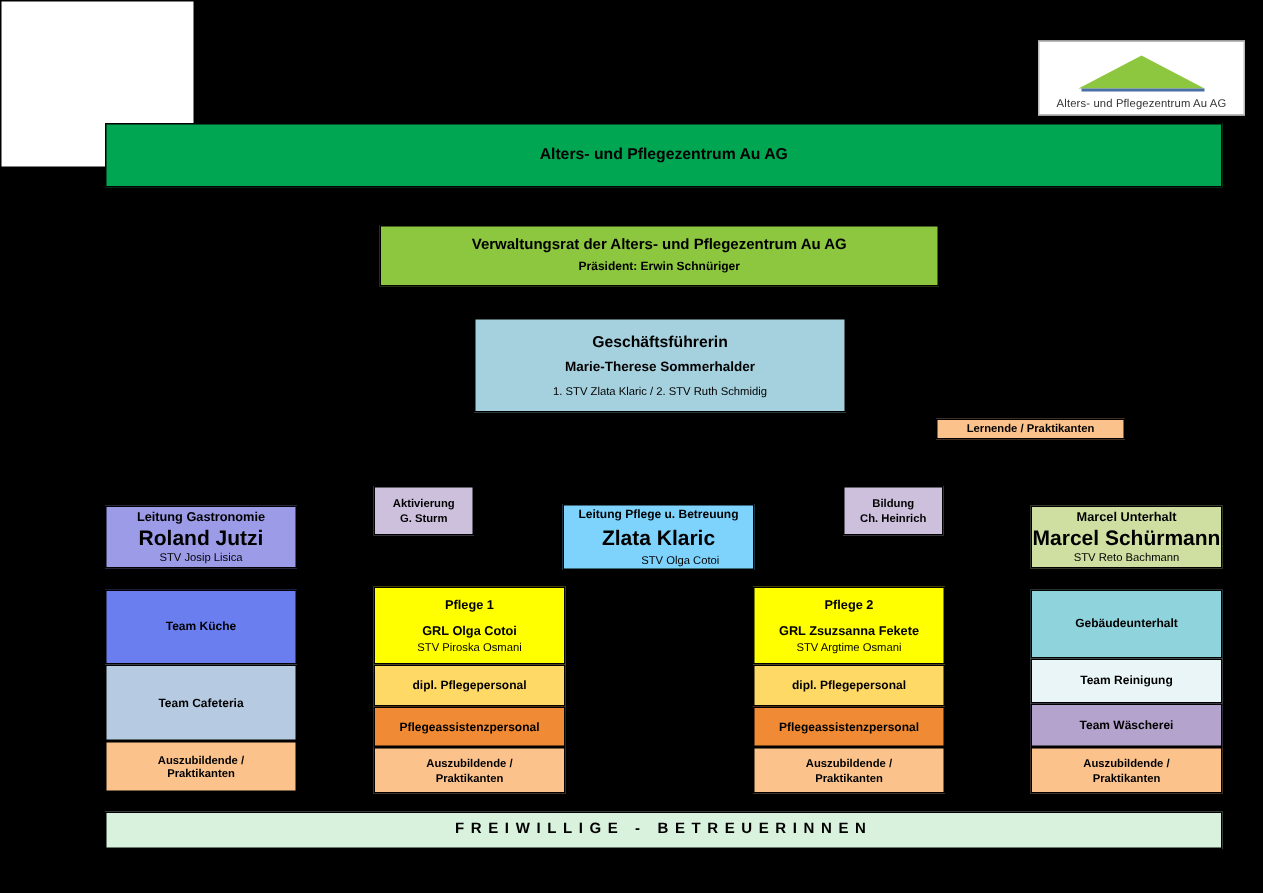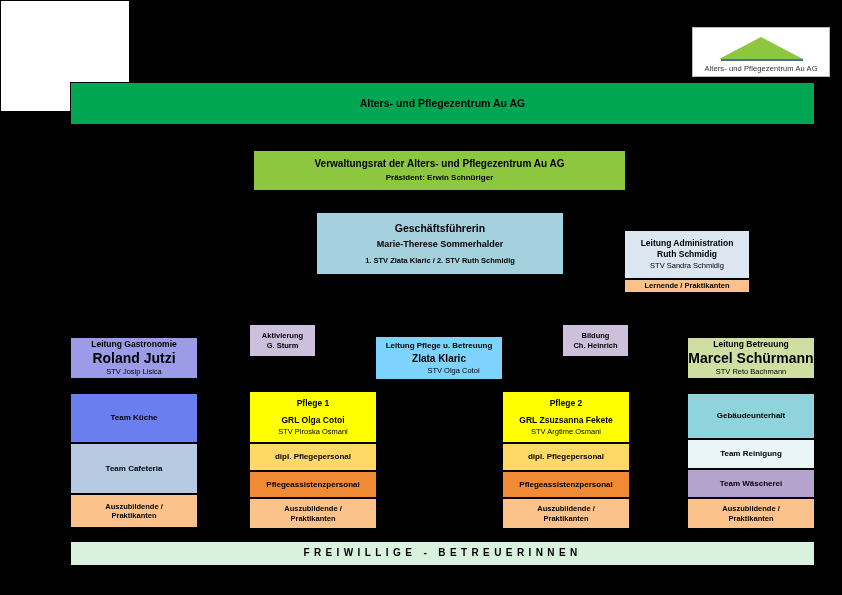--- a/index.html
+++ b/index.html
@@ -39,21 +39,21 @@
   #top-bar{left:70px;top:82px;width:745px;height:43px;background:#00a651;}
   #top-bar .t{font-size:10.5px;font-weight:bold;}
   
   #board{left:253px;top:150px;width:373px;height:41px;background:#8dc63f;}
   #board .l1{font-size:10px;font-weight:bold;}
   #board .l2{font-size:8px;font-weight:bold;margin-top:3px;}
   
   #ceo{left:316px;top:212px;width:248px;height:63px;background:#a5d0dd;}
   #ceo .l1{font-size:10.5px;font-weight:bold;}
   #ceo .l2{font-size:9px;font-weight:bold;margin-top:4px;}
-  #ceo .l3{font-size:7.5px;margin-top:6px;font-weight:bold;}
+  #ceo .l3{font-size:7.5px;margin-top:6px;}
   
   #admin{left:624px;top:230px;width:126px;height:49px;background:#dce6f1;}
   #admin .l1{font-size:8.5px;font-weight:bold;}
   #admin .l2{font-size:8.5px;font-weight:bold;}
   #admin .l3{font-size:7.5px;margin-top:2px;}
   #admin-trainees{left:624px;top:279px;width:126px;height:14px;background:#fbc28c;}
   #admin-trainees .t{font-size:7.5px;font-weight:bold;}
   
   .colhead{font-size:8.5px;font-weight:bold;}
   .colsub{font-size:14px;font-weight:bold;text-align:center;}
@@ -67,21 +67,21 @@
   #gastro-trainees{left:70px;top:494px;width:128px;height:34px;background:#fbc28c;}
   
   #aktivierung{left:249px;top:324px;width:67px;height:33px;background:#ccc0dd;}
   #aktivierung .t{font-size:7.5px;font-weight:bold;}
   
   #bildung{left:562px;top:324px;width:67px;height:33px;background:#ccc0dd;}
   #bildung .t{font-size:7.5px;font-weight:bold;}
   
   #pflege-head{left:375px;top:336px;width:128px;height:44px;background:#7dd3fc;}
   #pflege-head .l1{font-size:8px;font-weight:bold;}
-  #pflege-head .l2{font-size:10px;font-weight:bold;margin-top:2px;}
+  #pflege-head .l2{font-size:14px;font-weight:bold;margin-top:2px;}
   #pflege-head .l3{font-size:7.5px;margin-top:1px;margin-left:29px;}
   #pflege-white{left:375px;top:380px;width:128px;height:110px;background:#ffffff;border:1px solid #000;}
   
   #p1-head{left:249px;top:391px;width:128px;height:52px;background:#ffff00;}
   #p1-dipl{left:249px;top:443px;width:128px;height:28px;background:#ffd966;}
   #p1-assist{left:249px;top:471px;width:128px;height:27px;background:#f08a34;}
   #p1-trainees{left:249px;top:498px;width:128px;height:31px;background:#fbc28c;}
   
   #p2-head{left:502px;top:391px;width:128px;height:52px;background:#ffff00;}
   #p2-dipl{left:502px;top:443px;width:128px;height:28px;background:#ffd966;}
@@ -123,25 +123,20 @@
     <span class="l1 ln">Verwaltungsrat der Alters- und Pflegezentrum Au AG</span>
     <span class="l2 ln">Präsident: Erwin Schnüriger</span>
   </div>
 
   <div class="box" id="ceo">
     <span class="l1 ln">Geschäftsführerin</span>
     <span class="l2 ln">Marie-Therese Sommerhalder</span>
     <span class="l3 ln">1. STV Zlata Klaric  / 2. STV Ruth Schmidig</span>
   </div>
 
-  <div class="box" id="admin">
-    <span class="l1 ln">Leitung Administration</span>
-    <span class="l2 ln">Ruth Schmidig</span>
-    <span class="l3 ln">STV Sandra Schmidig</span>
-  </div>
   <div class="box" id="admin-trainees">
     <span class="t ln">Lernende / Praktikanten</span>
   </div>
 
   <div class="box" id="gastro-head">
     <span class="colhead ln">Leitung Gastronomie</span>
     <span class="colsub ln">Roland Jutzi</span>
     <span class="colstv ln">STV Josip Lisica</span>
   </div>
   <div class="box" id="gastro-kueche">
@@ -199,21 +194,21 @@
   </div>
   <div class="box" id="p2-assist">
     <span class="cell ln">Pflegeassistenzpersonal</span>
   </div>
   <div class="box" id="p2-trainees">
     <span class="cell2 ln">Auszubildende /</span>
     <span class="cell2 ln">Praktikanten</span>
   </div>
 
   <div class="box" id="unt-head">
-    <span class="colhead ln">Leitung Betreuung</span>
+    <span class="colhead ln">Marcel Unterhalt</span>
     <span class="colsub ln">Marcel Schürmann</span>
     <span class="colstv ln">STV Reto Bachmann</span>
   </div>
   <div class="box" id="unt-geb">
     <span class="cell ln">Gebäudeunterhalt</span>
   </div>
   <div class="box" id="unt-rein">
     <span class="cell ln">Team Reinigung</span>
   </div>
   <div class="box" id="unt-waesch">

